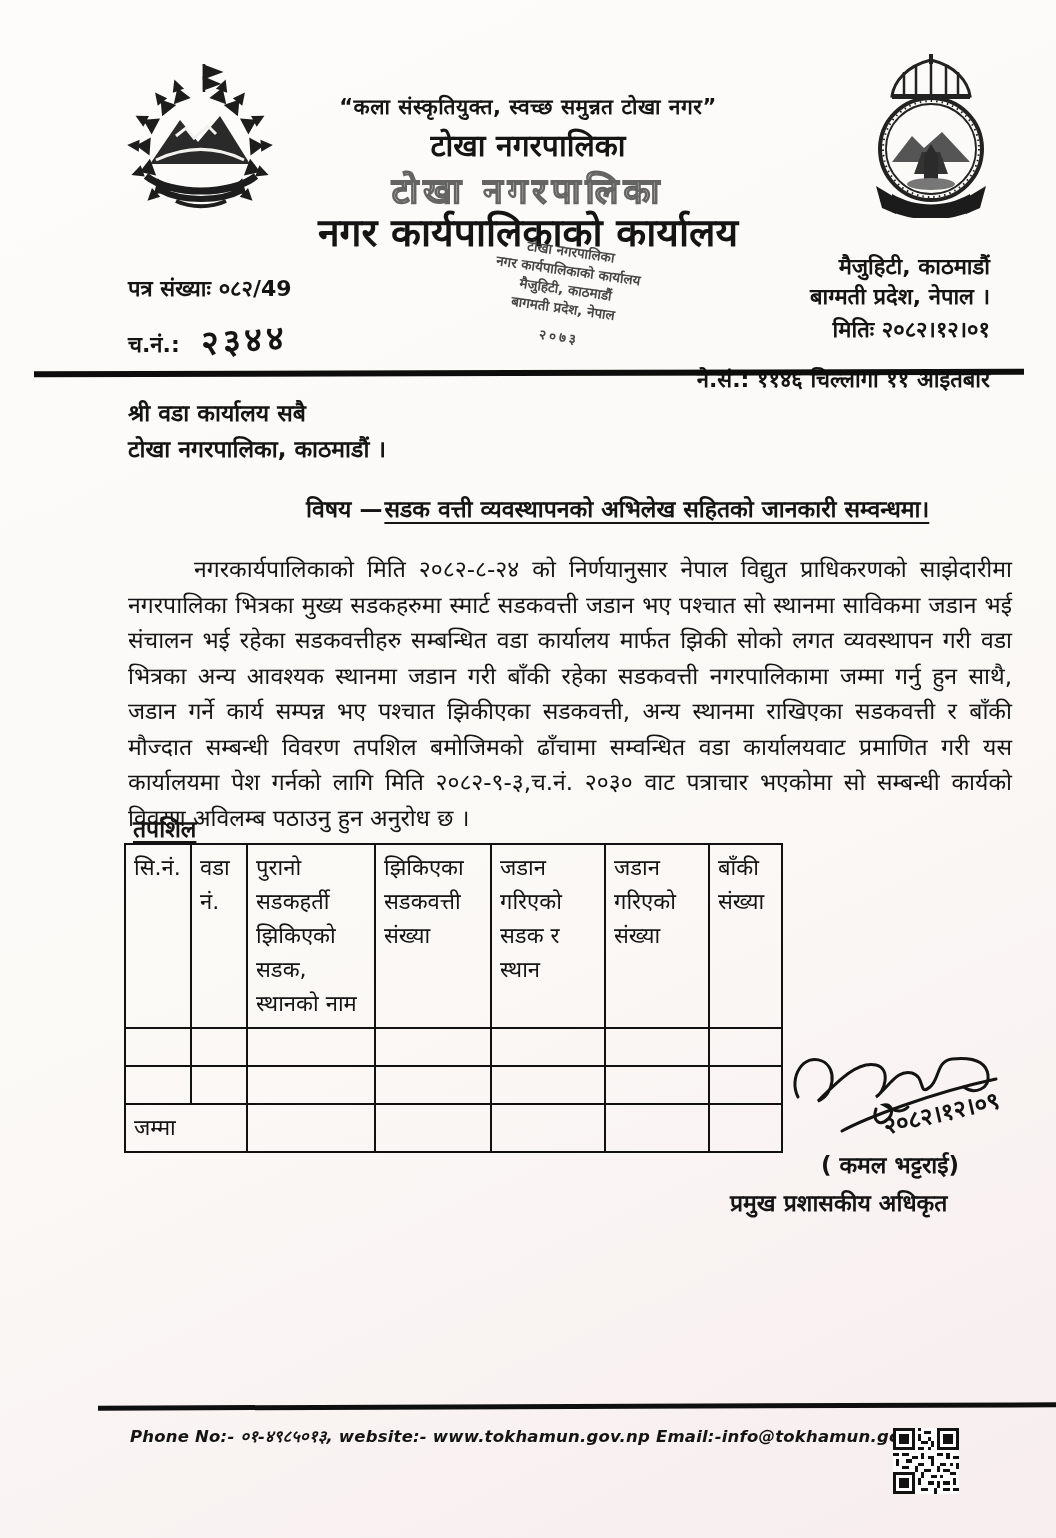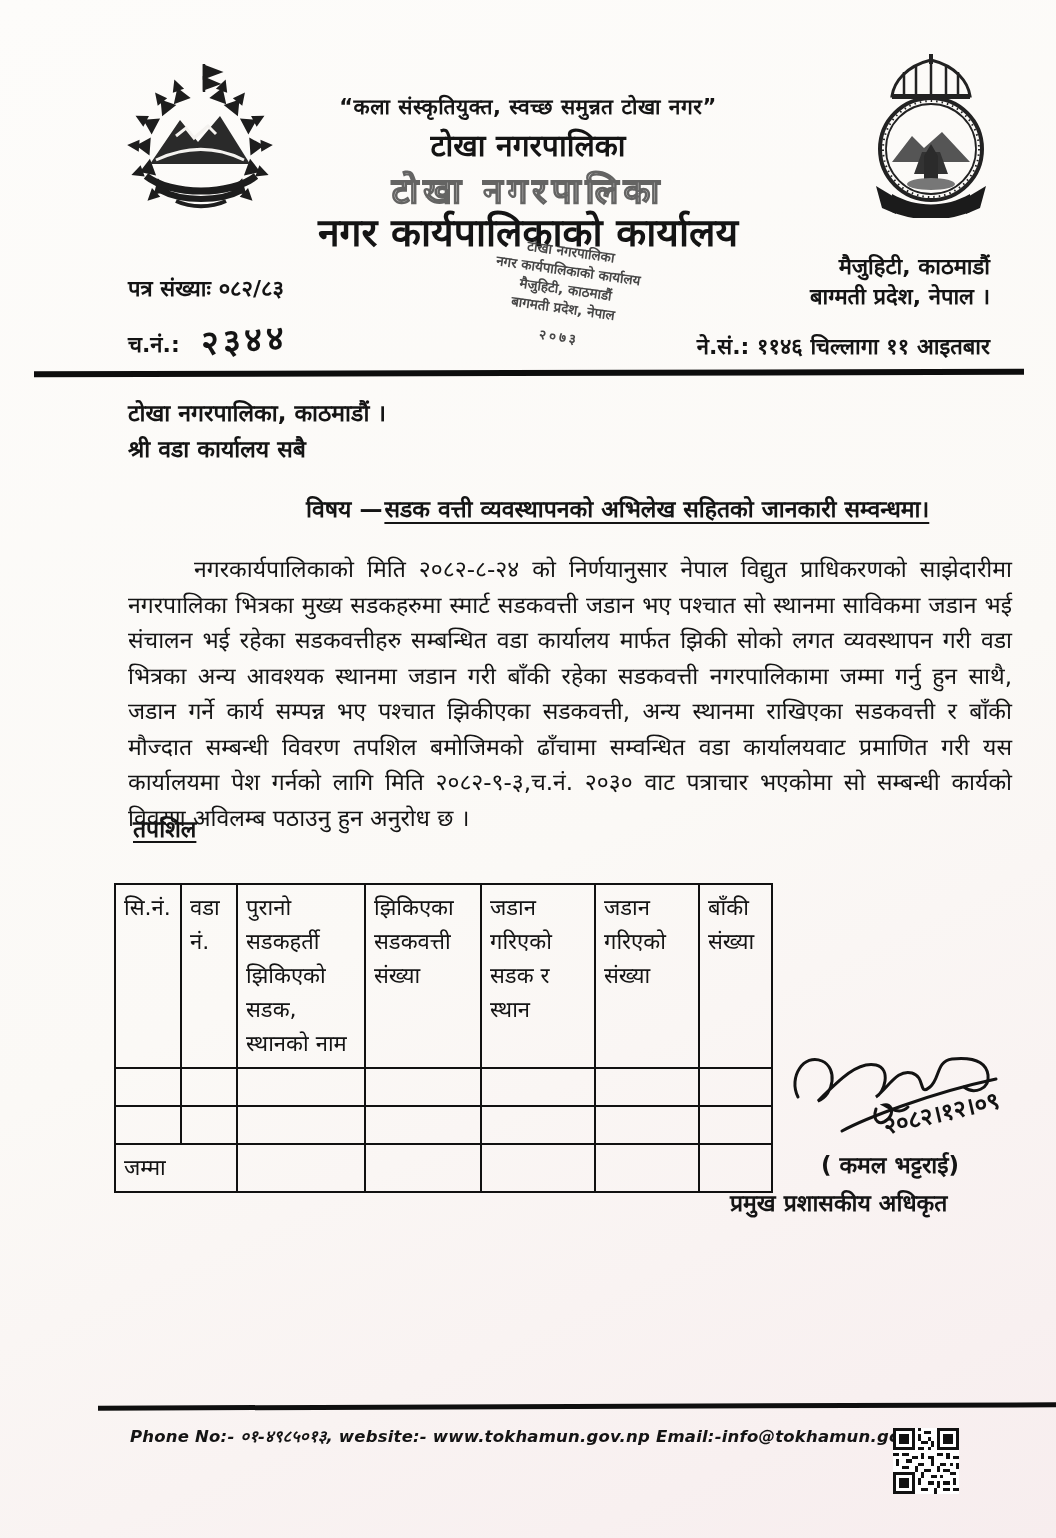--- a/index.html
+++ b/index.html
@@ -54,21 +54,21 @@
   .subject .underlined { text-decoration: underline; text-underline-offset: 5px; margin-left: 2px; }
 
   .body-par {
     left: 128px; top: 552px; width: 884px;
     font-size: 23px; line-height: 35.5px; text-align: justify; text-indent: 66px;
   }
 
   .tapsil { left: 133px; top: 812px; font-size: 23px; font-weight: bold; text-decoration: underline; text-underline-offset: 4px; }
 
   
-  .detail-table { left: 114px; top: 843px; border-collapse: collapse; table-layout: fixed; margin-top: 40px; }
+  .detail-table { left: 124px; top: 843px; border-collapse: collapse; table-layout: fixed; }
   .detail-table th, .detail-table td {
     border: 2.5px solid #111; vertical-align: top; text-align: left;
     padding: 6px 8px; font-size: 22px; font-weight: normal; line-height: 34px;
   }
   .detail-table th { height: 160px; }
   .detail-table .empty-row td { height: 38px; padding: 2px; }
   .detail-table .total-row td { height: 42px; font-size: 22px; }
   .c1 { width: 66px; } .c2 { width: 56px; } .c3 { width: 128px; }
   .c4 { width: 116px; } .c5 { width: 114px; } .c6 { width: 104px; } .c7 { width: 73px; }
 
@@ -161,39 +161,40 @@
   <div>टोखा नगरपालिका</div>
   <div>नगर कार्यपालिकाको कार्यालय</div>
   <div>मैजुहिटी, काठमाडौं</div>
   <div>बागमती प्रदेश, नेपाल</div>
   <div class="yr">२०७३</div>
 </div>
 
 <div class="abs meta-left">
   <div>
     <span>पत्र संख्याः</span>
-    <span>०८२/८३</span>
+    <span>०८२/49</span>
   </div>
   <div class="row2">
     <span>च.नं.:</span>
     <span class="chalani-no">२३४४</span>
   </div>
 </div>
 
 <div class="abs meta-right">
   <div>मैजुहिटी, काठमाडौं</div>
   <div>बाग्मती प्रदेश, नेपाल ।</div>
+  <div class="date">मितिः २०८२।१२।०१</div>
   <div class="ns">ने.सं.: ११४६ चिल्लागा ११ आइतबार</div>
 </div>
 
 <div class="abs divider-top"></div>
 
 <div class="abs addressee">
+  <div>श्री वडा कार्यालय सबै</div>
   <div>टोखा नगरपालिका, काठमाडौं ।</div>
-  <div>श्री वडा कार्यालय सबै</div>
 </div>
 
 <div class="abs subject">
   <span>विषय —</span><span class="underlined">सडक वत्ती व्यवस्थापनको अभिलेख सहितको जानकारी सम्वन्धमा।</span>
 </div>
 
 <p class="abs body-par">नगरकार्यपालिकाको मिति २०८२-८-२४ को निर्णयानुसार नेपाल विद्युत प्राधिकरणको साझेदारीमा नगरपालिका भित्रका मुख्य सडकहरुमा स्मार्ट सडकवत्ती जडान भए पश्चात सो स्थानमा साविकमा जडान भई संचालन भई रहेका सडकवत्तीहरु सम्बन्धित वडा कार्यालय मार्फत झिकी सोको लगत व्यवस्थापन गरी वडा भित्रका अन्य आवश्यक स्थानमा जडान गरी बाँकी रहेका सडकवत्ती नगरपालिकामा जम्मा गर्नु हुन साथै, जडान गर्ने कार्य सम्पन्न भए पश्चात झिकीएका सडकवत्ती, अन्य स्थानमा राखिएका सडकवत्ती र बाँकी मौज्दात सम्बन्धी विवरण तपशिल बमोजिमको ढाँचामा सम्वन्धित वडा कार्यालयवाट प्रमाणित गरी यस कार्यालयमा पेश गर्नको लागि मिति २०८२-९-३,च.नं. २०३० वाट पत्राचार भएकोमा सो सम्बन्धी कार्यको विवरण अविलम्ब पठाउनु हुन अनुरोध छ ।</p>
 
 <div class="abs tapsil">तपशिल</div>
 

